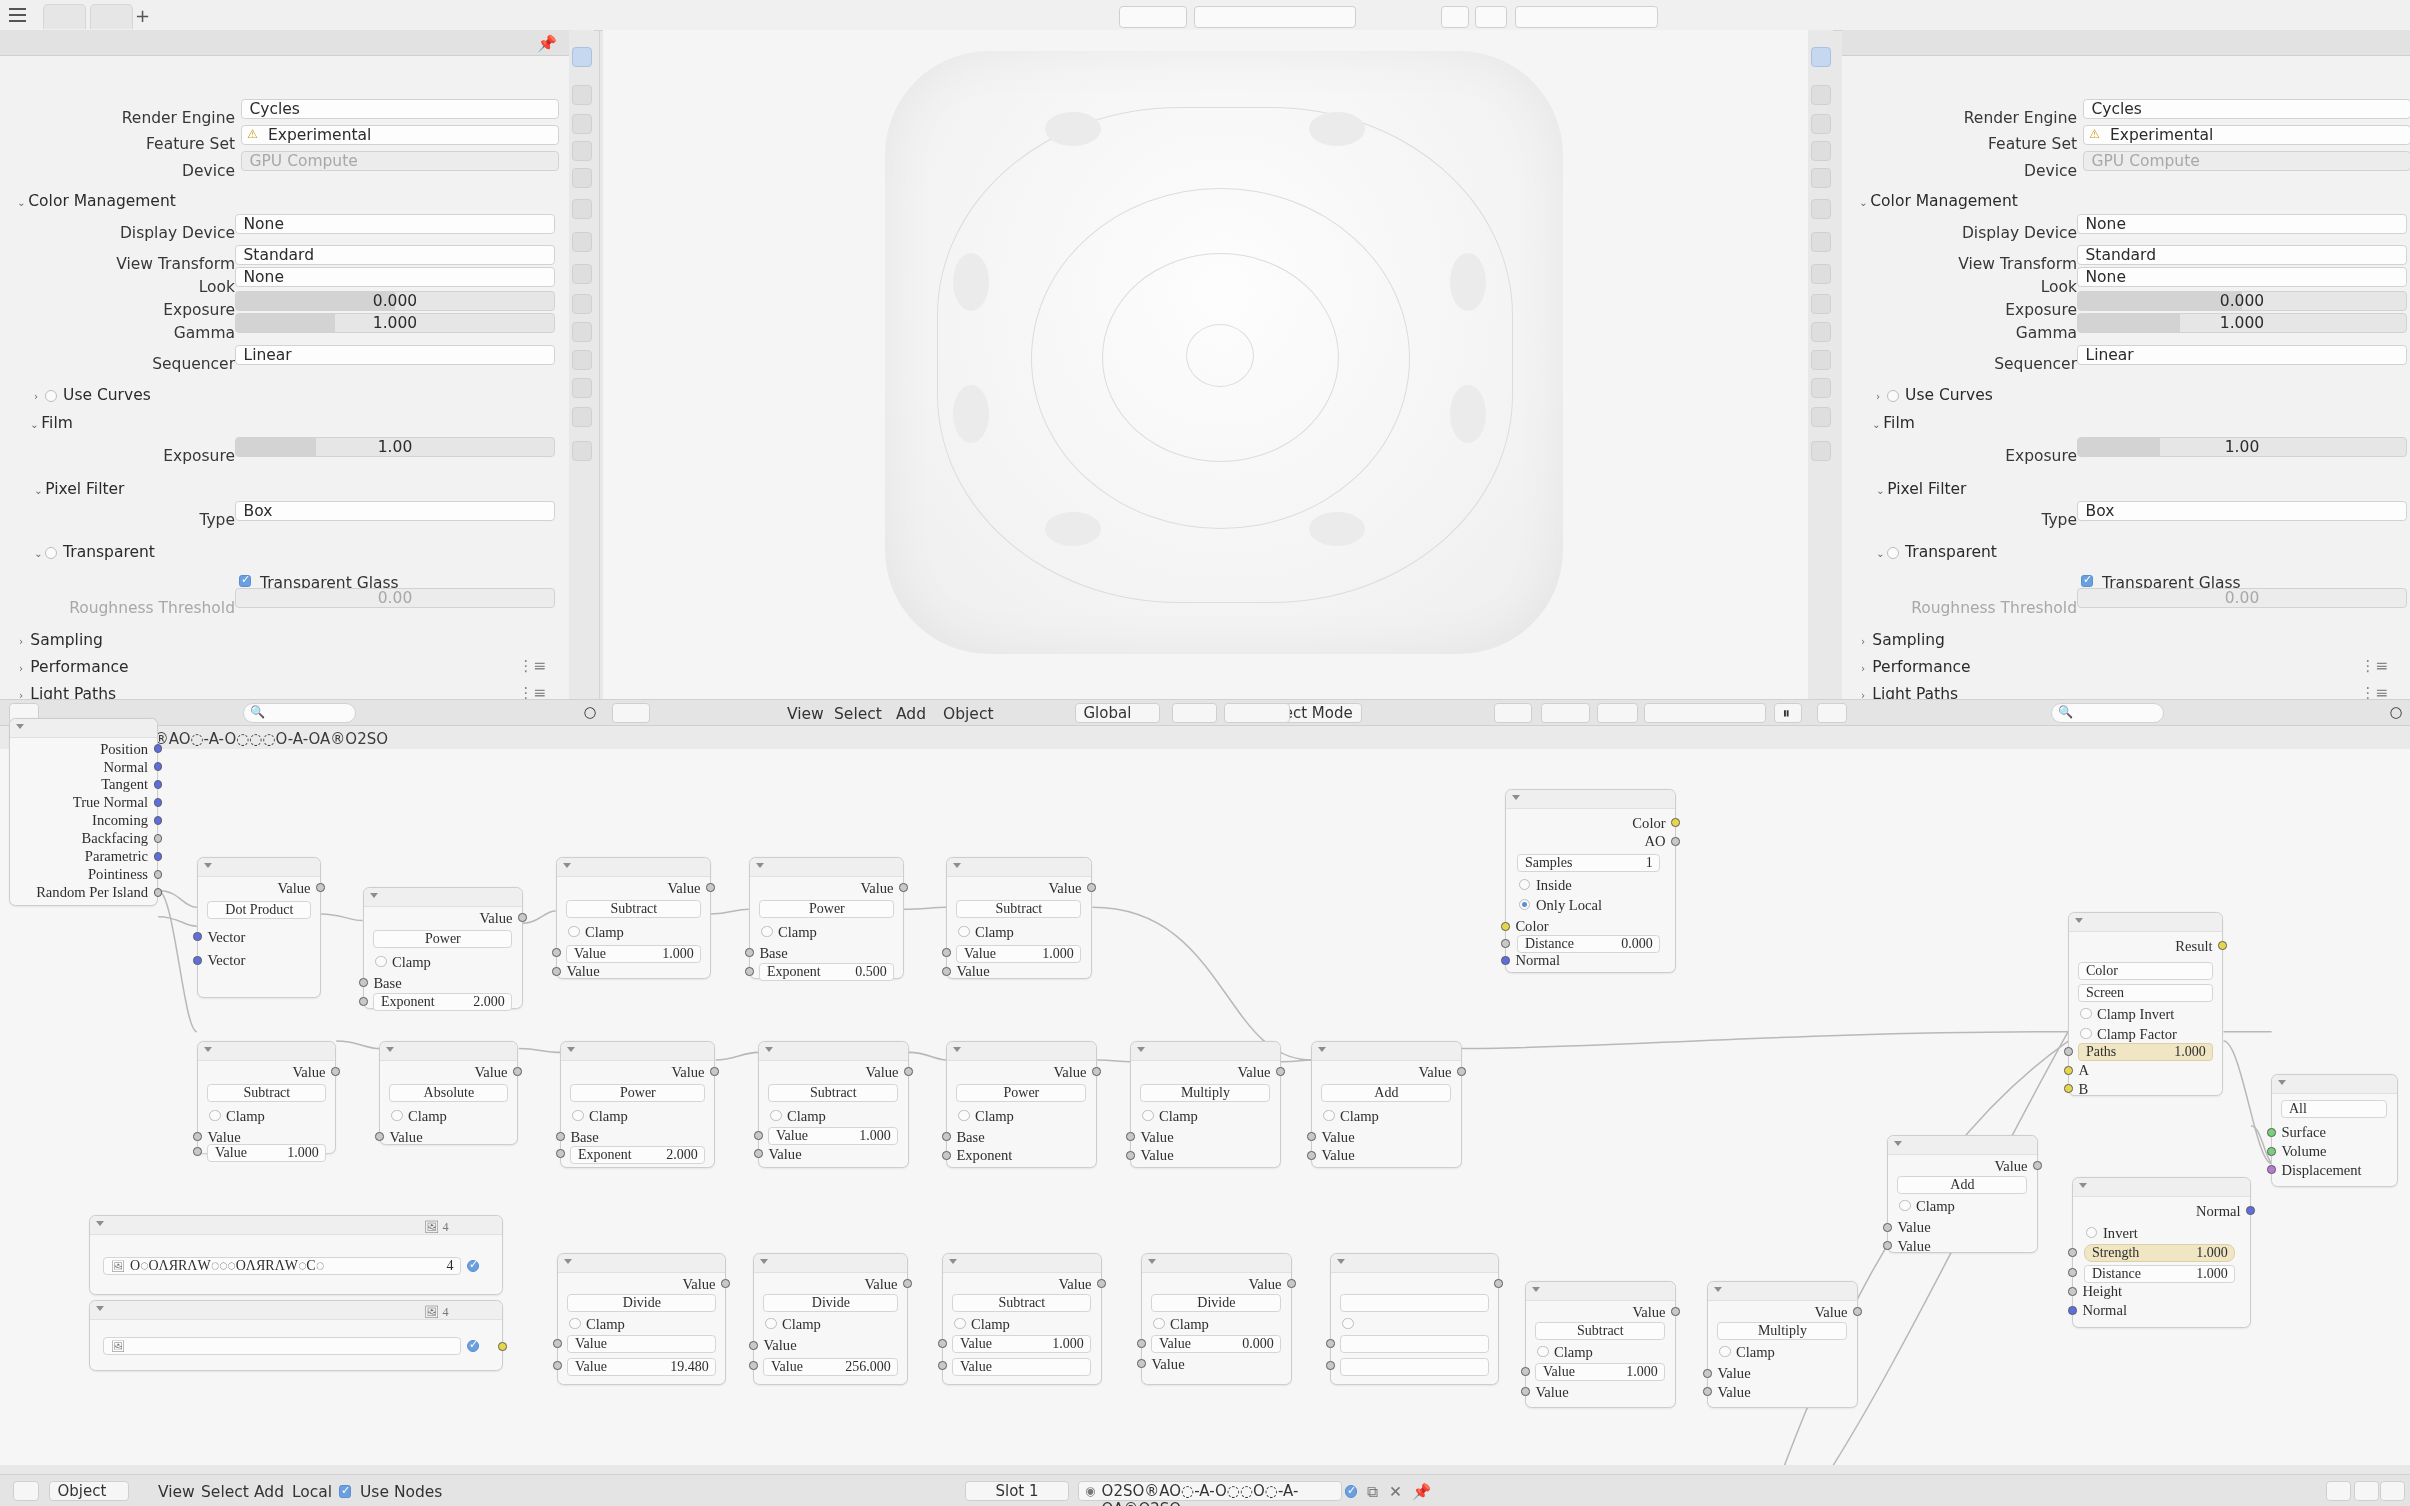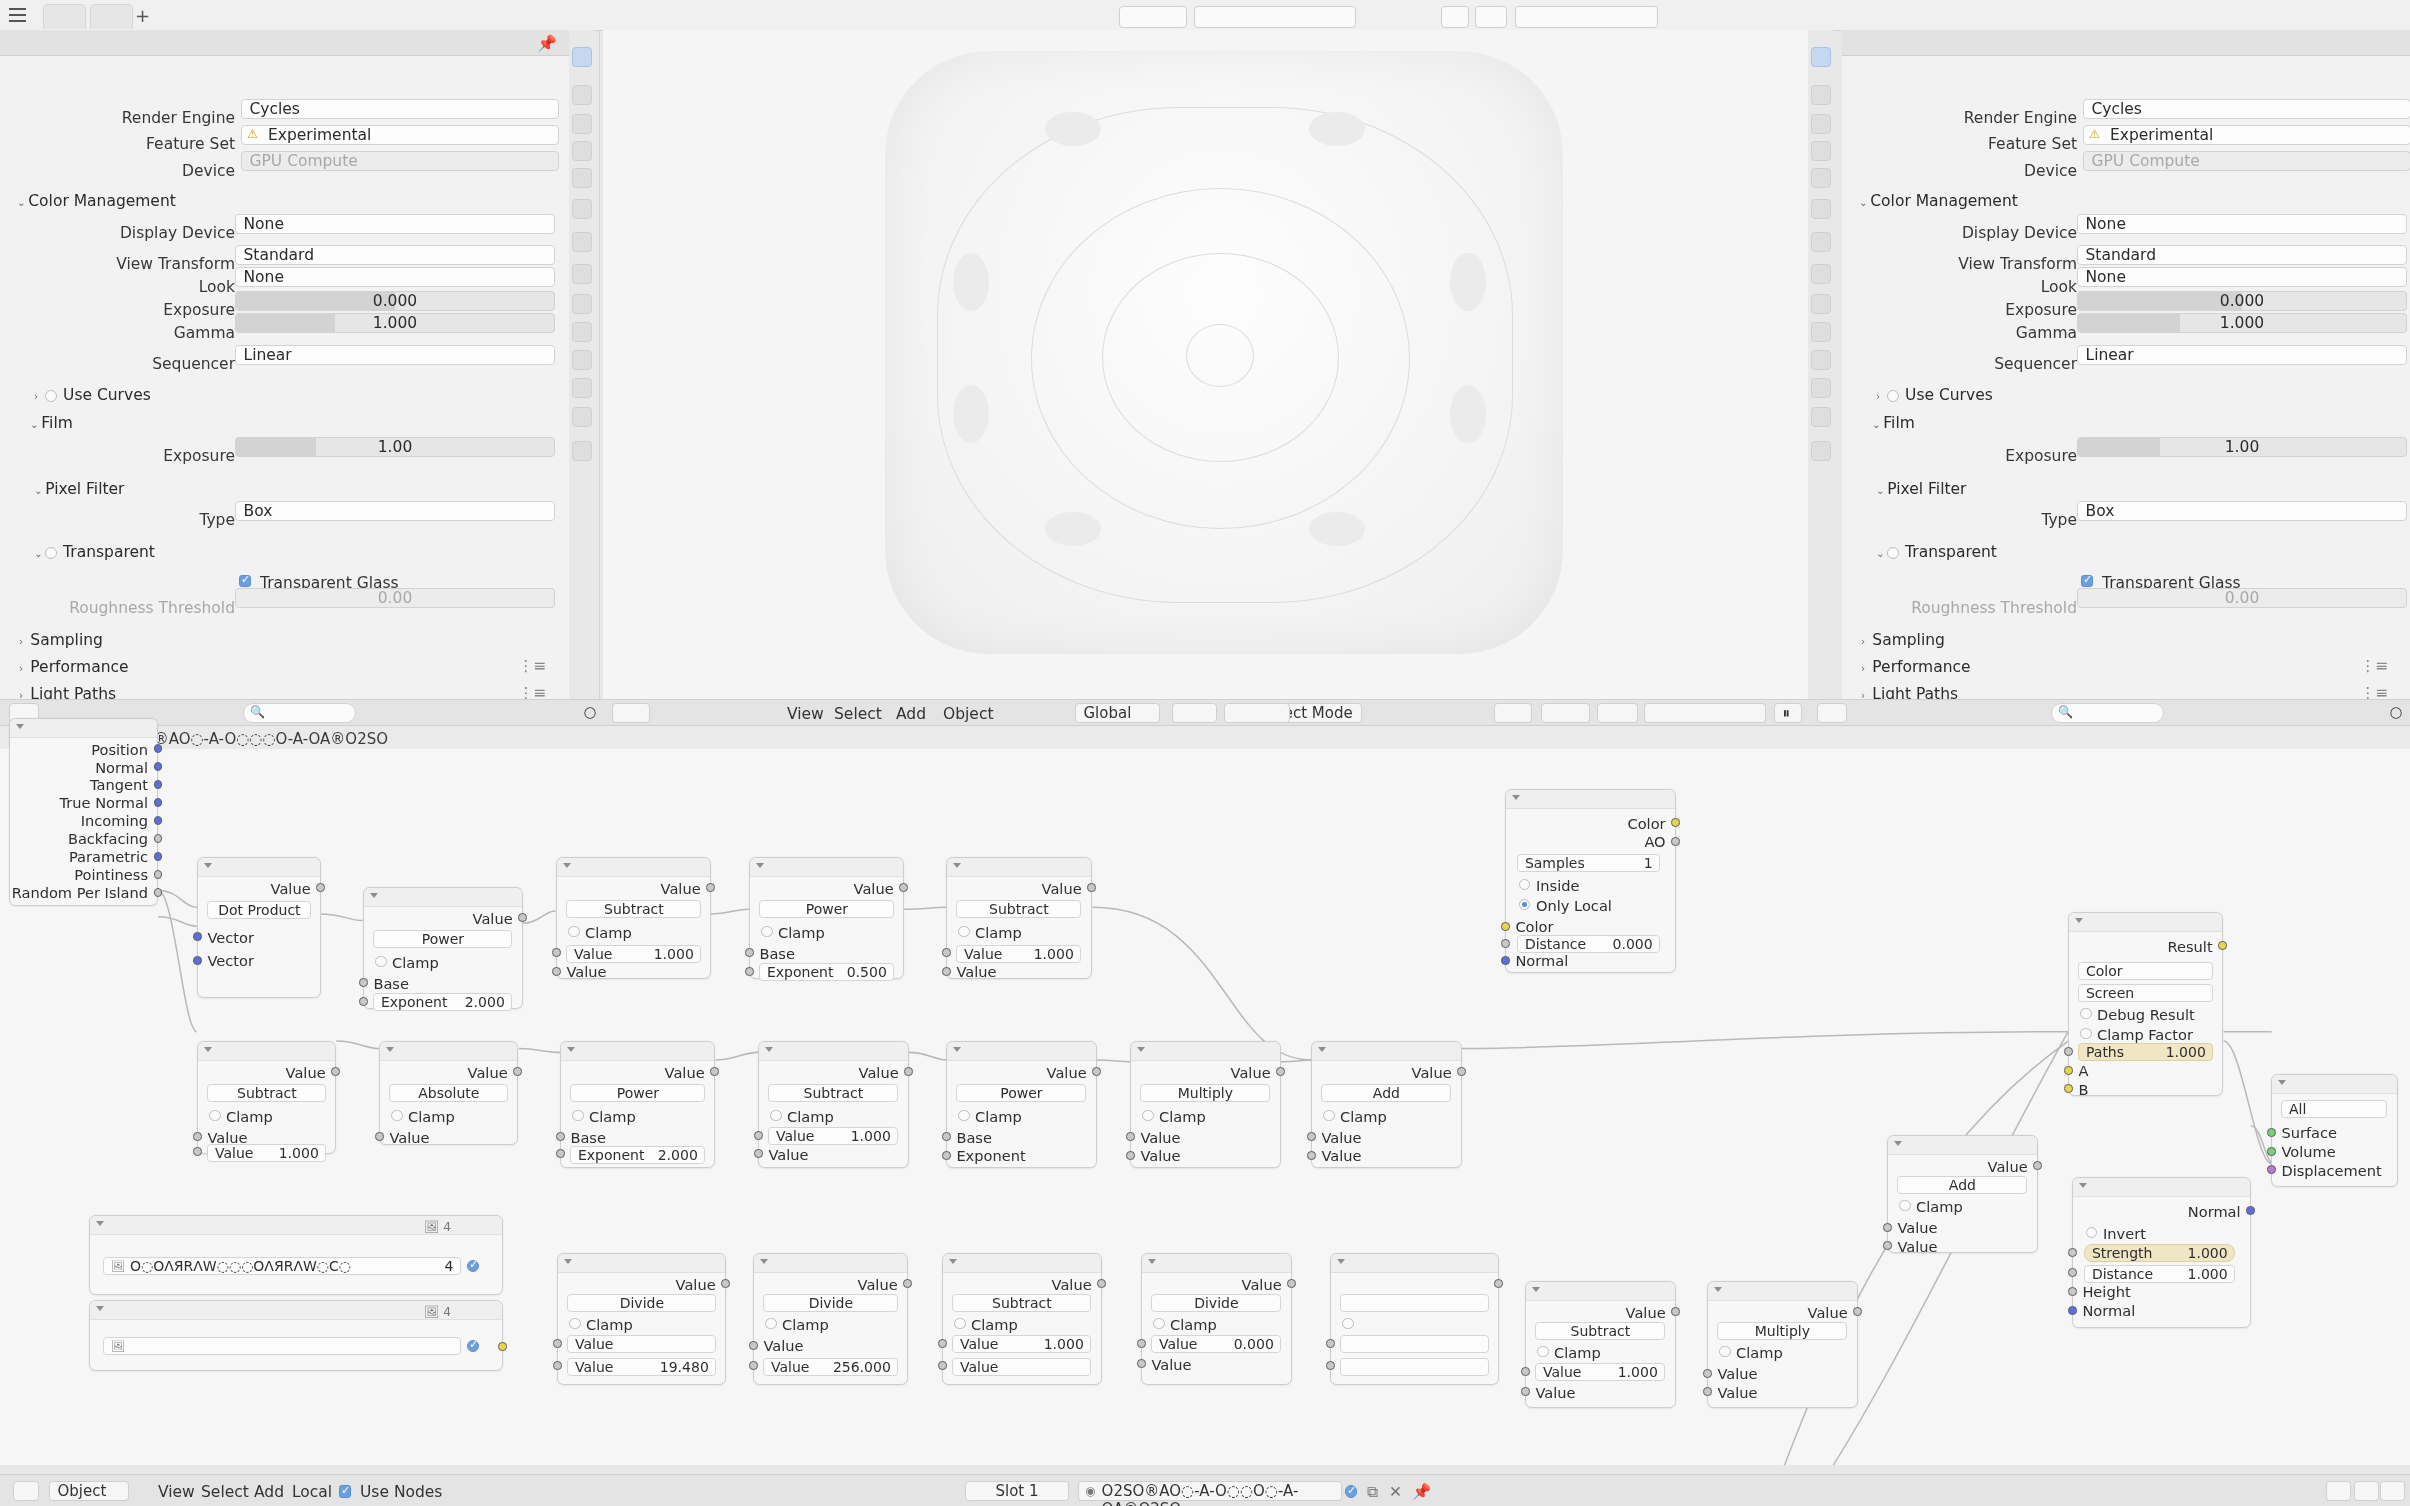--- a/index.html
+++ b/index.html
@@ -53,21 +53,21 @@
   .ring{position:absolute;border:0.9px solid #dcdcdc;border-radius:50%;}
   .blob{position:absolute;border-radius:50%;background:#ebebeb;}
 
   
   .ebar{position:absolute;height:26px;background:#e4e4e4;border-top:0.9px solid #d0d0d0;border-bottom:0.9px solid #d0d0d0;}
   .btn{position:absolute;height:20px;border:0.9px solid #cfcfcf;background:#f6f6f6;border-radius:3.8px;box-sizing:border-box;font-size:15px;color:#333;line-height:18px;padding:0 7.5px;}
   .txt{position:absolute;font-size:15.5px;color:#333;}
   .searchbox{position:absolute;height:20px;background:#fbfbfb;border:0.9px solid #d2d2d2;border-radius:10.4px;box-sizing:border-box;}
 
   
-  .nodearea{position:absolute;left:0;top:749px;width:2411px;height:716px;background:#f6f6f6;}
+  .nodearea{position:absolute;left:0;top:749px;width:2411px;height:716px;background:#f6f6f6;font-family:Liberation Serif, serif;}
   .node{position:absolute;background:#f7f7f7;border:0.9px solid #cdcdcd;border-radius:6.6px;box-shadow:0 0.9px 1.9px rgba(0,0,0,.07);box-sizing:border-box;}
   .node .nhdr{position:absolute;left:0;right:0;top:0;height:18px;border-radius:5.6px 5.6px 0 0;background:#efefef;border-bottom:0.9px solid #e0e0e0;}
   .node .nhdr .v{position:absolute;left:5.6px;top:4.7px;width:0;height:0;border-left:4.7px solid transparent;border-right:4.7px solid transparent;border-top:5.6px solid #8d8d8d;}
   .nrow{position:absolute;left:0;right:0;height:17px;font-size:14.6px;color:#2f2f2f;}
   .nrow .r{position:absolute;right:9.4px;}
   .nrow .l{position:absolute;left:9.4px;}
   .nfield{position:absolute;height:18px;background:#fcfcfc;border:0.9px solid #d5d5d5;border-radius:3.8px;box-sizing:border-box;font-size:14px;color:#2e2e2e;line-height:16px;}
   .nfield.c{text-align:center;}
   .nfield .lv{position:absolute;left:6.6px;top:0;}
   .nfield .rv{position:absolute;right:6.6px;top:0;}
@@ -745,21 +745,21 @@
         </div>
       <div class="sock s-yellow" style="right:-4.7px;top:28px;"></div>
       <div class="nfield" style="left:9.4px;top:49px;width:135px;">
           <span class="lv">Color</span>
         </div>
       <div class="nfield" style="left:9.4px;top:71px;width:135px;">
           <span class="lv">Screen</span>
         </div>
       <div class="nradio" style="left:11.3px;top:95px;"></div>
       <div class="nrow" style="top:93px;">
-          <span class="l" style="left:28px;">Debug Result</span>
+          <span class="l" style="left:28px;">Clamp Invert</span>
         </div>
       <div class="nradio" style="left:11.3px;top:115px;"></div>
       <div class="nrow" style="top:113px;">
           <span class="l" style="left:28px;">Clamp Factor</span>
         </div>
       <div class="nfield" style="left:9.4px;top:130px;width:135px;background:#f0e6c4;border-color:#ddd0a8;">
           <span class="lv">Paths</span>
           <span class="rv">1.000</span>
         </div>
       <div class="sock s-gray" style="left:-4.7px;top:134px;"></div>

